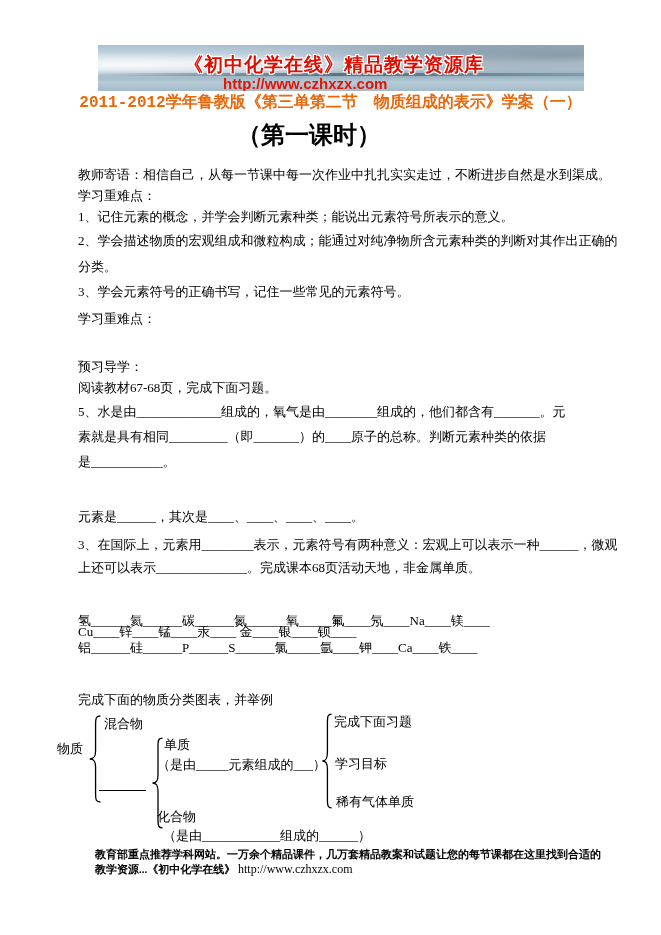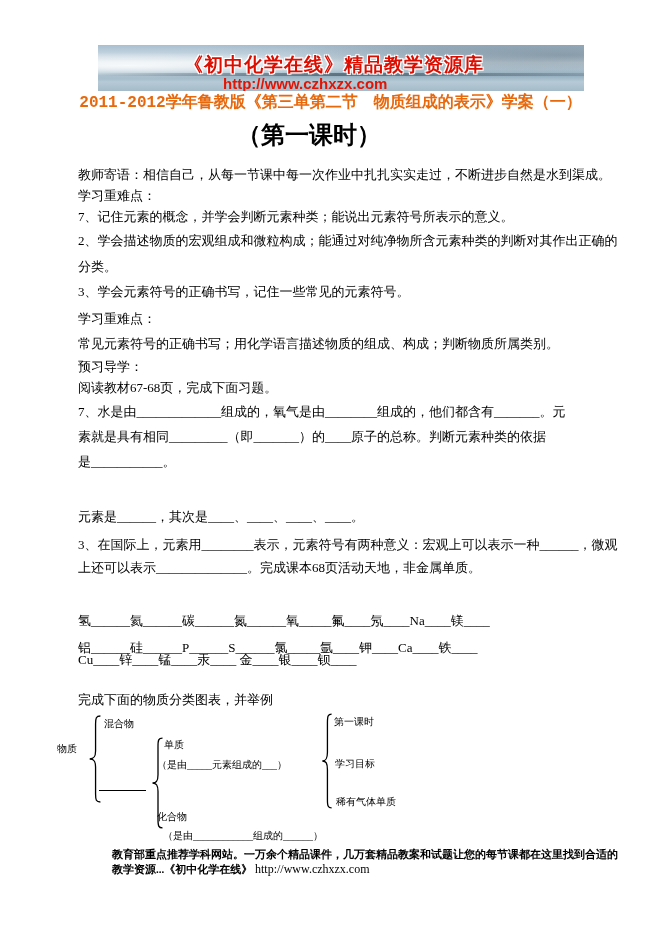--- a/index.html
+++ b/index.html
@@ -26,61 +26,60 @@
       font-family:Liberation Mono, monospace;font-weight:bold;font-size:16px;color:#e8680c;
       white-space:nowrap;}
   #doc-subtitle{position:absolute;left:237px;top:119px;
       font-family:"Liberation Sans","DejaVu Sans",sans-serif;font-weight:bold;font-size:24px;color:#000;
       white-space:nowrap;}
 
   
   .bl{position:absolute;left:78px;font-size:13px;line-height:15px;white-space:nowrap;}
 
   
-  .dg{position:absolute;font-size:10px;line-height:15px;white-space:nowrap;}
+  .dg{position:absolute;font-size:13px;line-height:15px;white-space:nowrap;}
   .brace{position:absolute;}
   .brace svg{display:block;}
   .hline{position:absolute;height:1px;background:#000;}
 
   
-  .foot{position:absolute;left:112px;font-weight:bold;font-size:11px;line-height:13px;white-space:nowrap;text-align:center;}
+  .foot{position:absolute;left:95px;font-weight:bold;font-size:11px;line-height:13px;white-space:nowrap;text-align:center;}
   .foot-url{font-weight:normal;font-size:12px;font-family:"Liberation Serif","DejaVu Serif",serif;}
 </style>
 </head>
 <body>
 
 <div id="page">
 
   <div id="banner">
     <div class="banner-name">《初中化学在线》精品教学资源库</div>
     <div class="banner-url">http://www.czhxzx.com</div>
   </div>
 
   <div id="doc-title">2011-2012学年鲁教版《第三单第二节　物质组成的表示》学案（一）</div>
   <div id="doc-subtitle">（第一课时）</div>
 
   <div class="bl" style="top:167px">教师寄语：相信自己，从每一节课中每一次作业中扎扎实实走过，不断进步自然是水到渠成。</div>
   <div class="bl" style="top:188px">学习重难点：</div>
-  <div class="bl" style="top:209px">7、记住元素的概念，并学会判断元素种类；能说出元素符号所表示的意义。</div>
+  <div class="bl" style="top:209px">1、记住元素的概念，并学会判断元素种类；能说出元素符号所表示的意义。</div>
   <div class="bl" style="top:233px">2、学会描述物质的宏观组成和微粒构成；能通过对纯净物所含元素种类的判断对其作出正确的</div>
   <div class="bl" style="top:259px">分类。</div>
   <div class="bl" style="top:284px">3、学会元素符号的正确书写，记住一些常见的元素符号。</div>
   <div class="bl" style="top:311px">学习重难点：</div>
-  <div class="bl" style="top:336px">常见元素符号的正确书写；用化学语言描述物质的组成、构成；判断物质所属类别。</div>
   <div class="bl" style="top:359px">预习导学：</div>
   <div class="bl" style="top:380px">阅读教材67-68页，完成下面习题。</div>
-  <div class="bl" style="top:404px">7、水是由_____________组成的，氧气是由________组成的，他们都含有_______。元</div>
+  <div class="bl" style="top:404px">5、水是由_____________组成的，氧气是由________组成的，他们都含有_______。元</div>
   <div class="bl" style="top:429px">素就是具有相同_________（即_______）的____原子的总称。判断元素种类的依据</div>
   <div class="bl" style="top:454px">是___________。</div>
   <div class="bl" style="top:509px">元素是______，其次是____、____、____、____。</div>
   <div class="bl" style="top:537px">3、在国际上，元素用________表示，元素符号有两种意义：宏观上可以表示一种______，微观</div>
   <div class="bl" style="top:560px">上还可以表示______________。完成课本68页活动天地，非金属单质。</div>
   <div class="bl" style="top:613px">氢______氦______碳______氮______氧_____氟____氖____Na____镁____</div>
   <div class="bl" style="top:640px">铝______硅______P______S______氯_____氩____钾____Ca____铁____</div>
-  <div class="bl" style="top:652px">Cu____锌____锰____汞____ 金____银____钡____</div>
+  <div class="bl" style="top:624px">Cu____锌____锰____汞____ 金____银____钡____</div>
   <div class="bl" style="top:692px">完成下面的物质分类图表，并举例</div>
 
   <div class="dg" style="left:57px;top:741px">物质</div>
 
   <div class="brace" style="left:87px;top:715px">
     <svg width="15" height="88" viewBox="0 0 14 88" preserveAspectRatio="none">
       <path d="M12.5 1 C8.5 1 8 3 8 9 L8 36 C8 42 6.5 44 2.5 44 C6.5 44 8 46 8 52 L8 79 C8 85 8.5 87 12.5 87" fill="none" stroke="#000" stroke-width="1.3" vector-effect="non-scaling-stroke"></path>
     </svg>
   </div>
 
@@ -95,21 +94,21 @@
 
   <div class="dg" style="left:164px;top:737px">单质</div>
   <div class="dg" style="left:157px;top:757px">（是由_____元素组成的___）</div>
 
   <div class="brace" style="left:320px;top:713px">
     <svg width="13" height="96" viewBox="0 0 14 88" preserveAspectRatio="none">
       <path d="M12.5 1 C8.5 1 8 3 8 9 L8 36 C8 42 6.5 44 2.5 44 C6.5 44 8 46 8 52 L8 79 C8 85 8.5 87 12.5 87" fill="none" stroke="#000" stroke-width="1.3" vector-effect="non-scaling-stroke"></path>
     </svg>
   </div>
 
-  <div class="dg" style="left:334px;top:714px">第一课时</div>
+  <div class="dg" style="left:334px;top:714px">完成下面习题</div>
   <div class="dg" style="left:335px;top:756px">学习目标</div>
   <div class="dg" style="left:336px;top:794px">稀有气体单质</div>
 
   <div class="dg" style="left:157px;top:809px">化合物</div>
   <div class="dg" style="left:163px;top:828px">（是由____________组成的______）</div>
 
   <div class="foot" style="top:848px">教育部重点推荐学科网站。一万余个精品课件，几万套精品教案和试题让您的每节课都在这里找到合适的</div>
   <div class="foot" style="top:863px">
     <span>教学资源...《初中化学在线》</span>
     <span class="foot-url">http://www.czhxzx.com</span>

